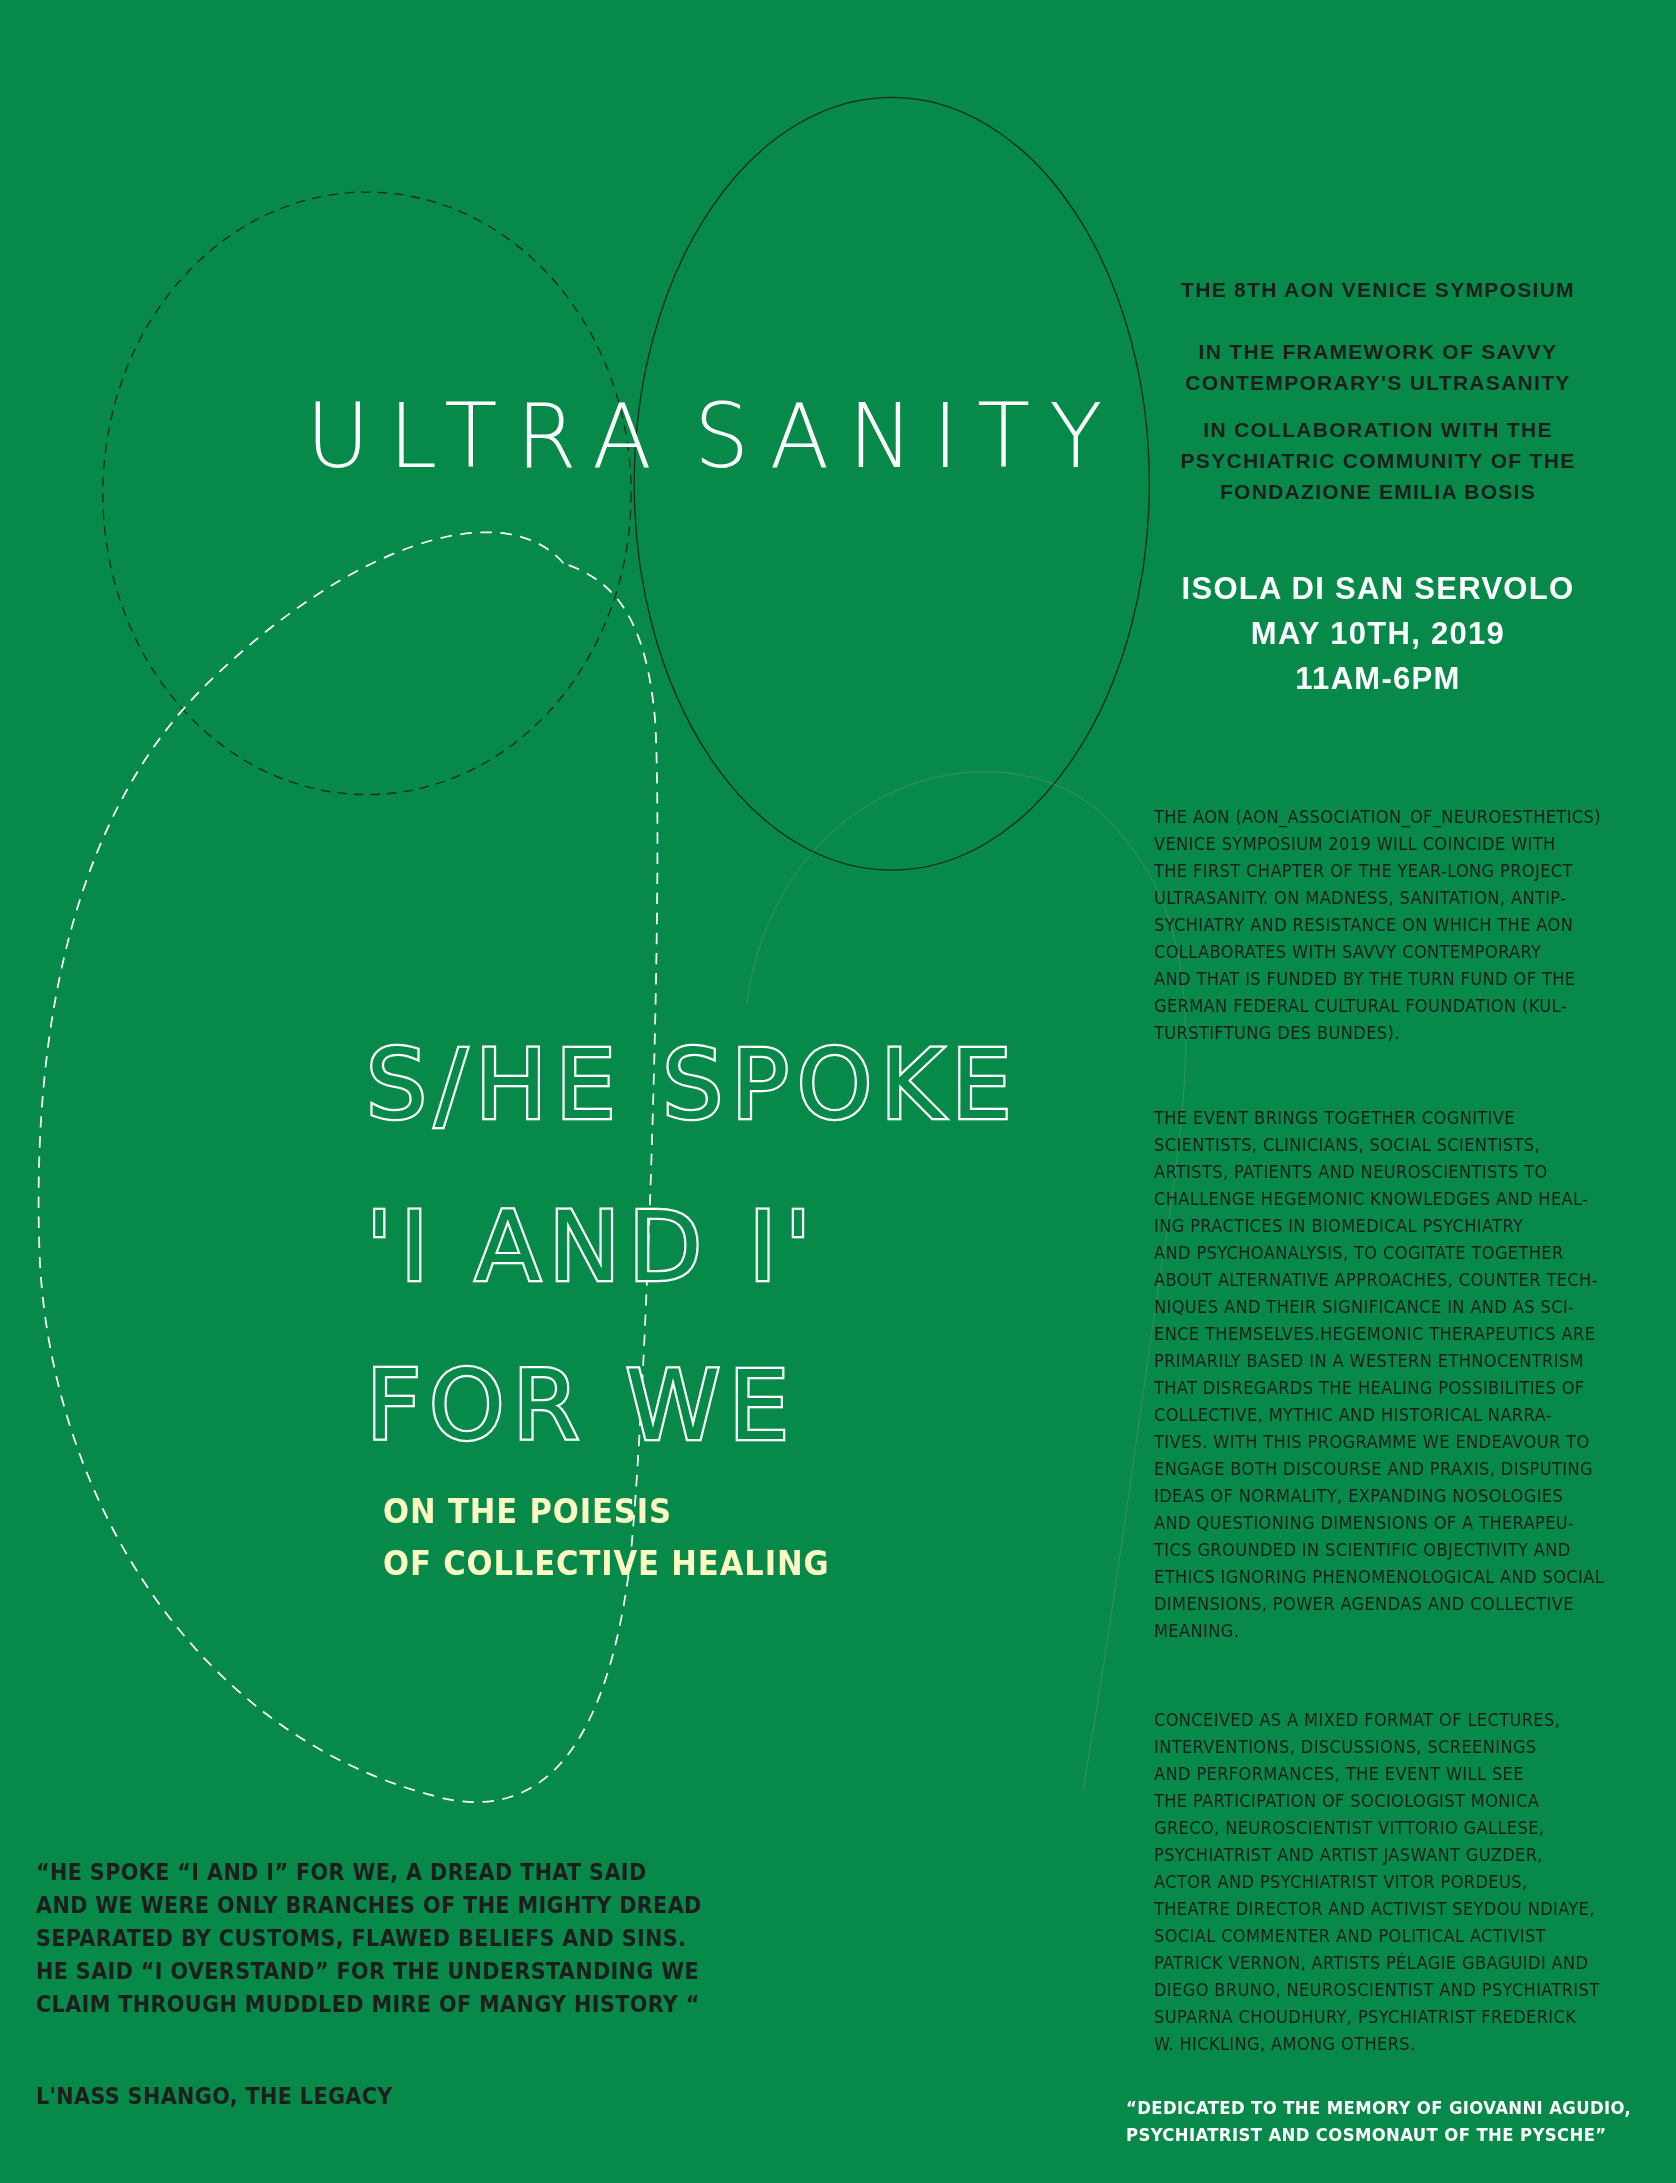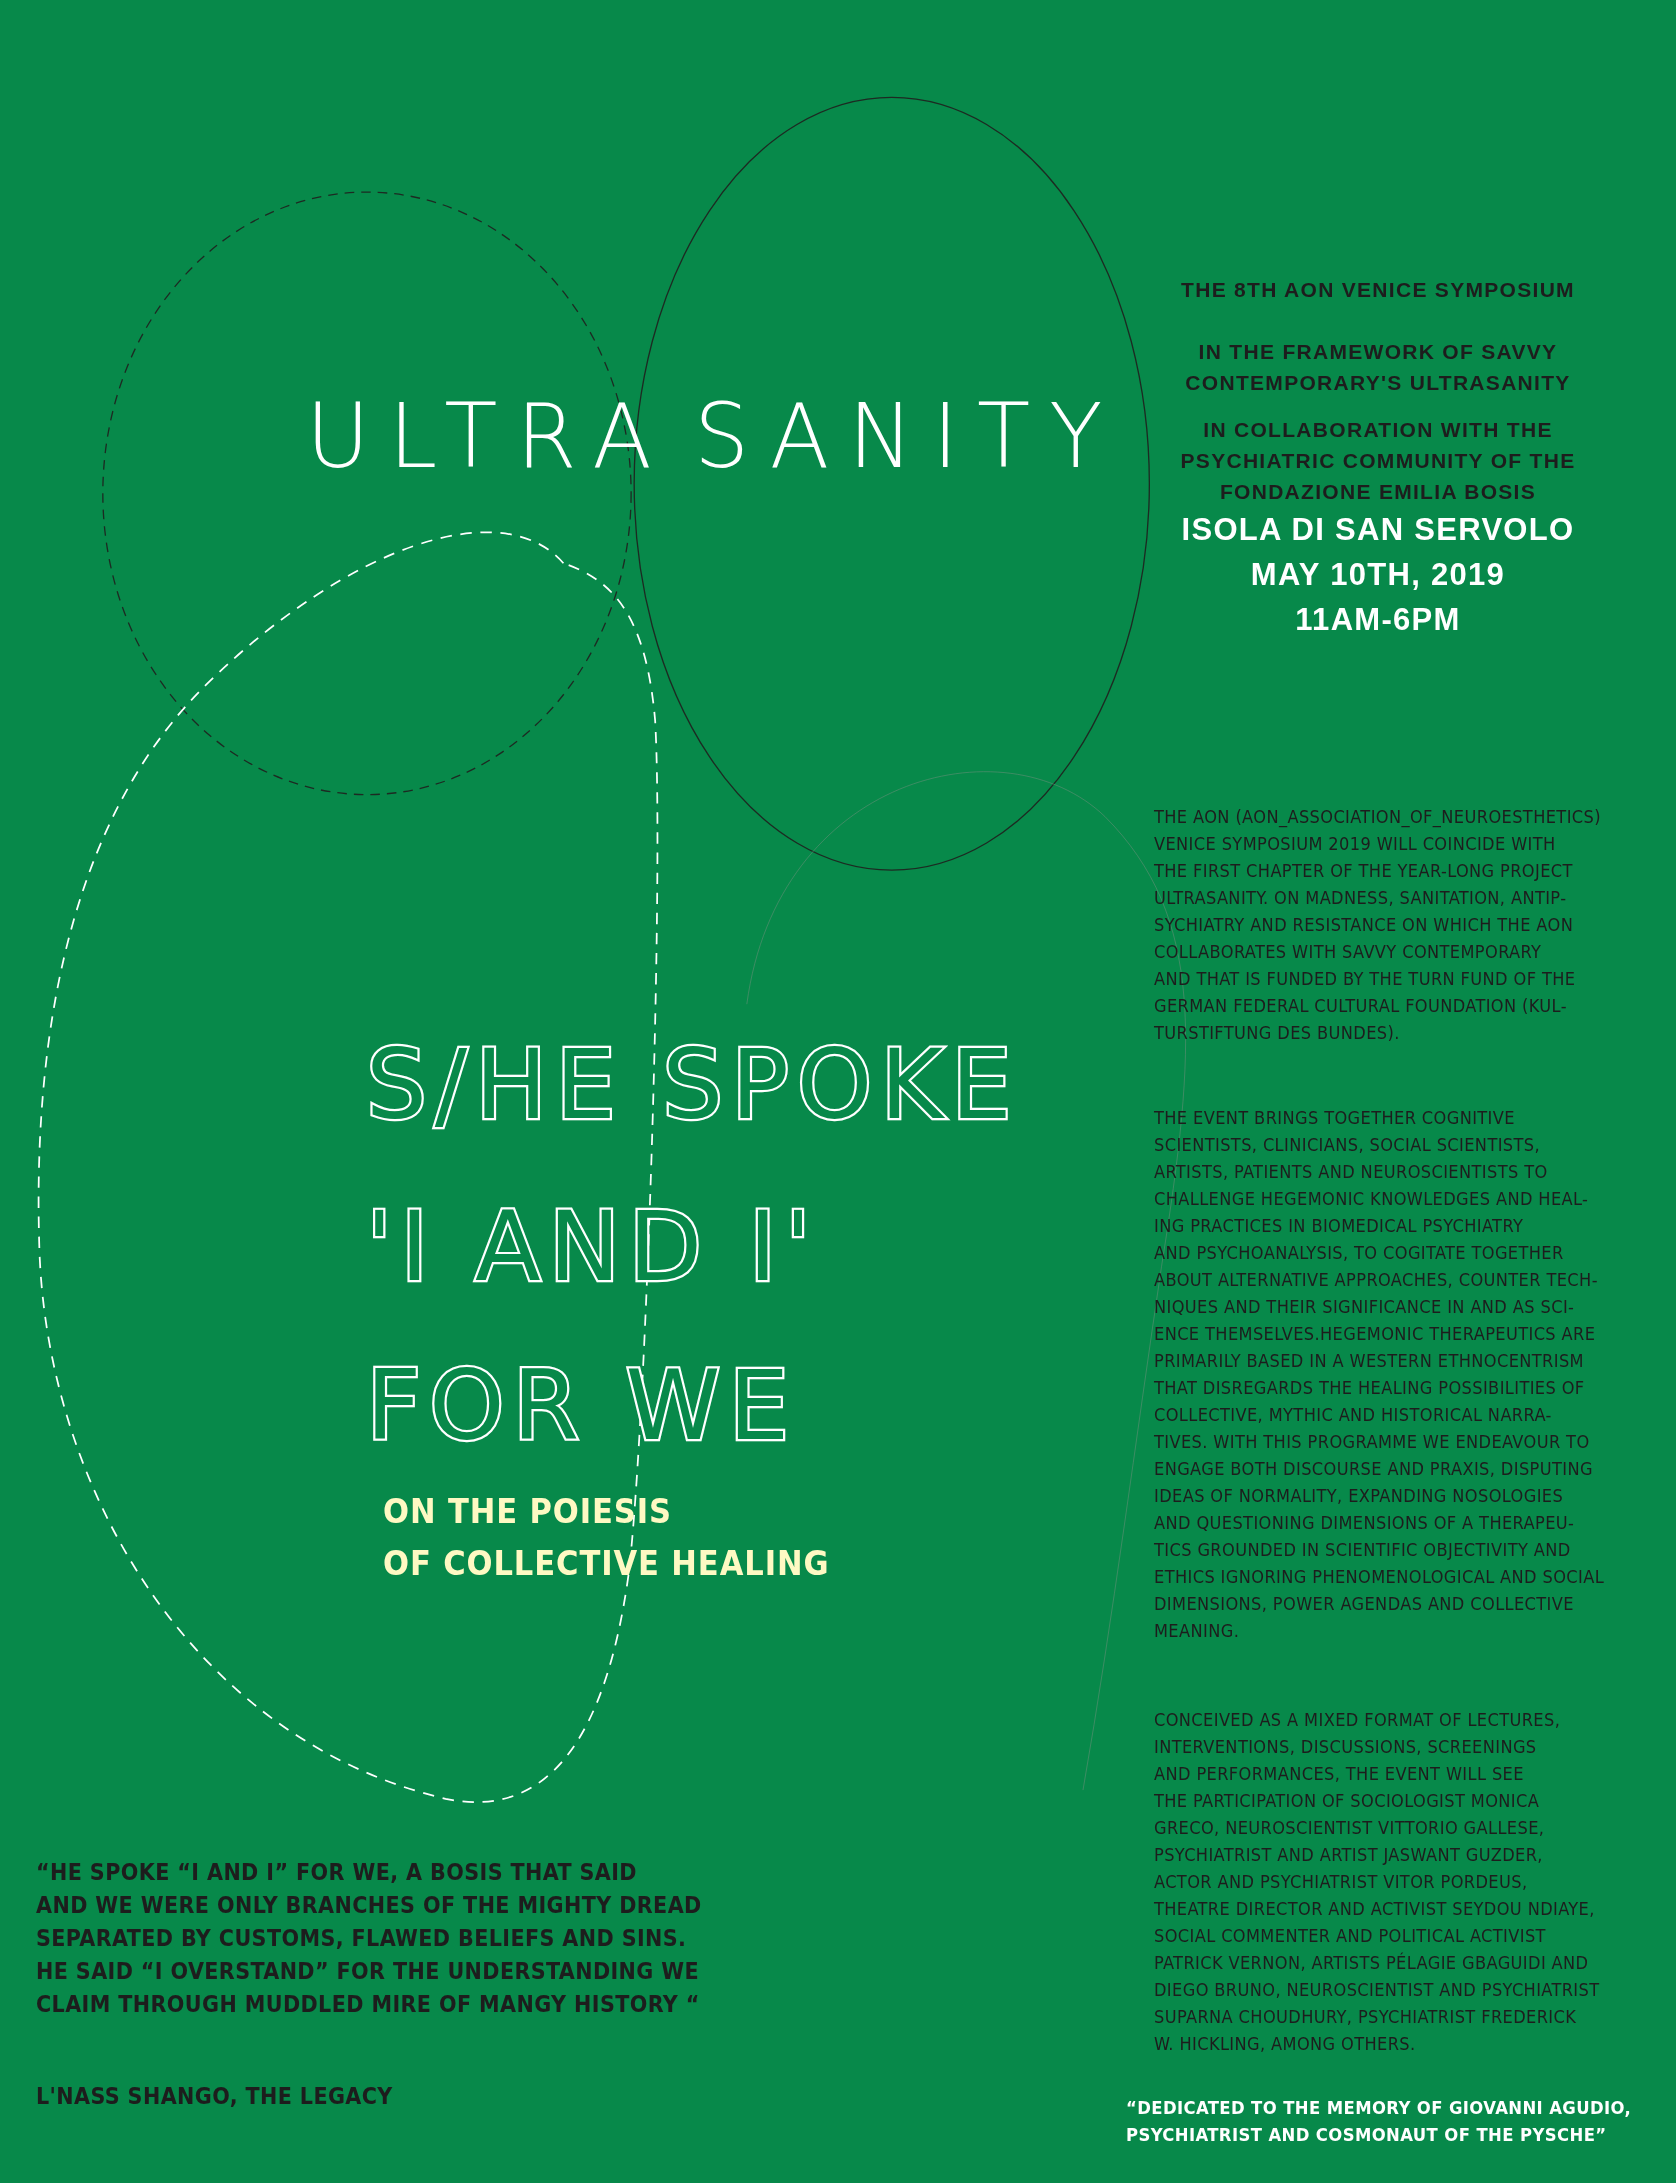--- a/index.html
+++ b/index.html
@@ -50,21 +50,21 @@
   <div class="ultra left">ULTRA</div>
   <div class="ultra right">SANITY</div>
 
   <div class="info" style="top:274px;">
     <span class="l">THE 8TH AON VENICE SYMPOSIUM</span>
     <span class="l" style="margin-top:31px;">IN THE FRAMEWORK OF SAVVY</span>
     <span class="l">CONTEMPORARY'S ULTRASANITY</span>
     <span class="l" style="margin-top:16px;">IN COLLABORATION WITH THE</span>
     <span class="l">PSYCHIATRIC COMMUNITY OF THE</span>
     <span class="l">FONDAZIONE EMILIA BOSIS</span>
-    <span class="venue" style="">ISOLA DI SAN SERVOLO</span>
+    <span class="venue" style="margin-top:59px;">ISOLA DI SAN SERVOLO</span>
     <span class="venue">MAY 10TH, 2019</span>
     <span class="venue">11AM-6PM</span>
   </div>
 
   <div class="body-col" style="top:803px;">
     <span class="ln">THE AON (AON_ASSOCIATION_OF_NEUROESTHETICS)</span>
     <span class="ln">VENICE SYMPOSIUM 2019 WILL COINCIDE WITH</span>
     <span class="ln">THE FIRST CHAPTER OF THE YEAR-LONG PROJECT</span>
     <span class="ln">ULTRASANITY. ON MADNESS, SANITATION, ANTIP-</span>
     <span class="ln">SYCHIATRY AND RESISTANCE ON WHICH THE AON</span>
@@ -127,21 +127,21 @@
   <div class="headline h2">
       <span>'I AND I'</span>
     </div>
 
   <div class="subtitle">
     <span class="ln">ON THE POIESIS</span>
     <span class="ln">OF COLLECTIVE HEALING</span>
   </div>
 
   <div class="quote">
-    <span class="ln">“HE SPOKE “I AND I” FOR WE, A BOSIS THAT SAID</span>
+    <span class="ln">“HE SPOKE “I AND I” FOR WE, A DREAD THAT SAID</span>
     <span class="ln">AND WE WERE ONLY BRANCHES OF THE MIGHTY DREAD</span>
     <span class="ln">SEPARATED BY CUSTOMS, FLAWED BELIEFS AND SINS.</span>
     <span class="ln">HE SAID “I OVERSTAND” FOR THE UNDERSTANDING WE</span>
     <span class="ln">CLAIM THROUGH MUDDLED MIRE OF MANGY HISTORY “</span>
   </div>
   <div class="quote-src">L'NASS SHANGO, THE LEGACY</div>
 
 </div>
 
 

